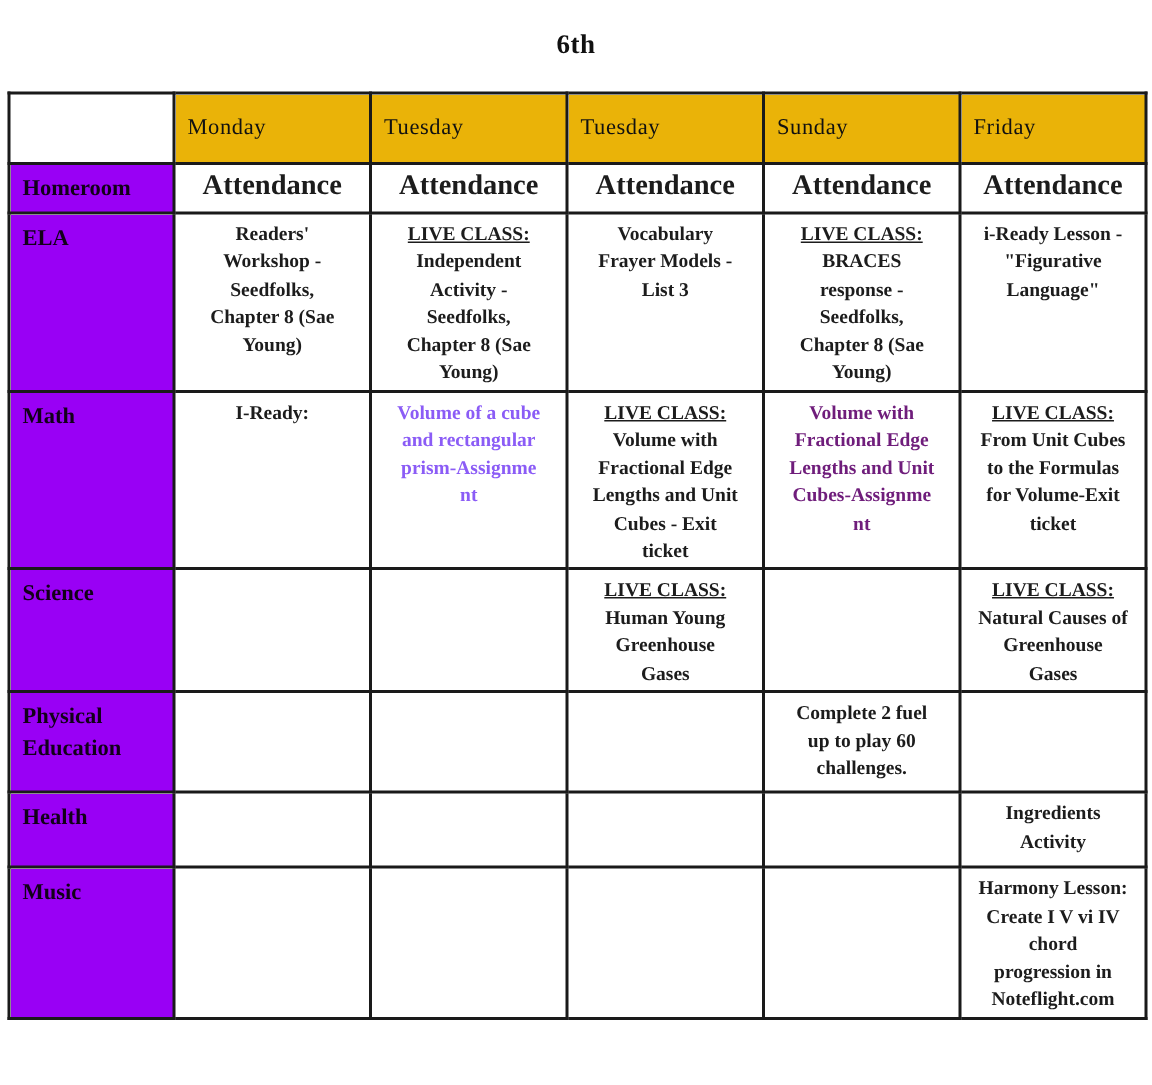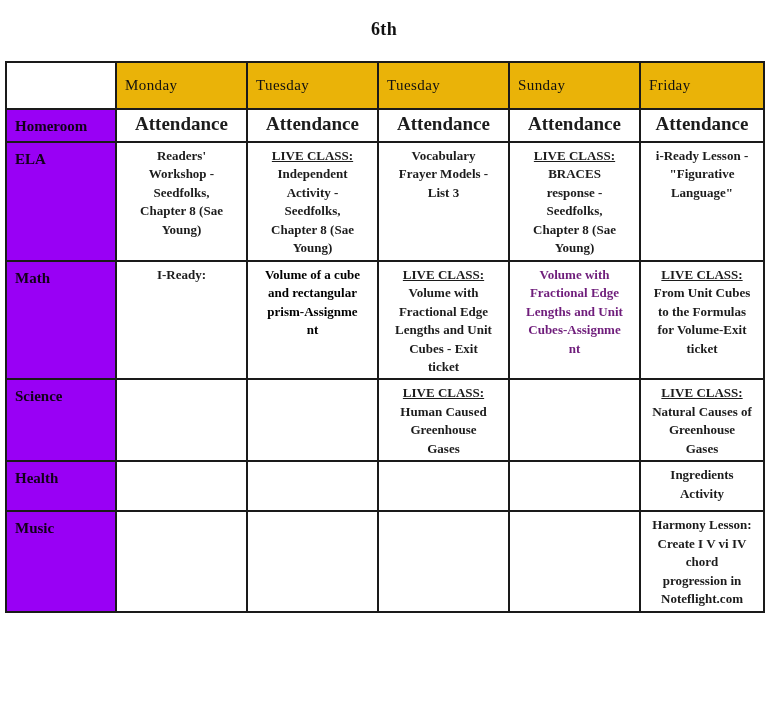--- a/index.html
+++ b/index.html
@@ -166,21 +166,21 @@
 Language"</div>
         </td>
   </tr>
 
   <tr class="r2">
     <td class="label">Math</td>
     <td class="cell">
           <div class="cell-text">I-Ready:</div>
         </td>
     <td class="cell">
-          <div class="cell-text" style="color: #000000;">Volume of a cube
+          <div class="cell-text" style="color: #8b5cf6;">Volume of a cube
 and rectangular
 prism-Assignme
 nt</div>
         </td>
     <td class="cell">
       <div class="cell-head">LIVE CLASS:</div>
       <div class="cell-text">Volume with
 Fractional Edge
 Lengths and Unit
 Cubes - Exit
@@ -201,34 +201,47 @@
 ticket</div>
     </td>
   </tr>
 
   <tr class="r3">
     <td class="label">Science</td>
     <td class="cell"></td>
     <td class="cell"></td>
     <td class="cell">
       <div class="cell-head">LIVE CLASS:</div>
-      <div class="cell-text">Human Caused
+      <div class="cell-text">Human Young
 Greenhouse
 Gases</div>
     </td>
     <td class="cell"></td>
     <td class="cell">
       <div class="cell-head">LIVE CLASS:</div>
       <div class="cell-text">Natural Causes of
 Greenhouse
 Gases</div>
     </td>
   </tr>
 
 
+  <tr class="r5">
+    <td class="label">Physical
+Education</td>
+    <td class="cell"></td>
+    <td class="cell"></td>
+    <td class="cell"></td>
+    <td class="cell">
+          <div class="cell-text">Complete 2 fuel
+up to play 60
+challenges.</div>
+        </td>
+    <td class="cell"></td>
+  </tr>
 
   <tr class="r6">
     <td class="label">Health</td>
     <td class="cell"></td>
     <td class="cell"></td>
     <td class="cell"></td>
     <td class="cell"></td>
     <td class="cell">
           <div class="cell-text">Ingredients
 Activity</div>

